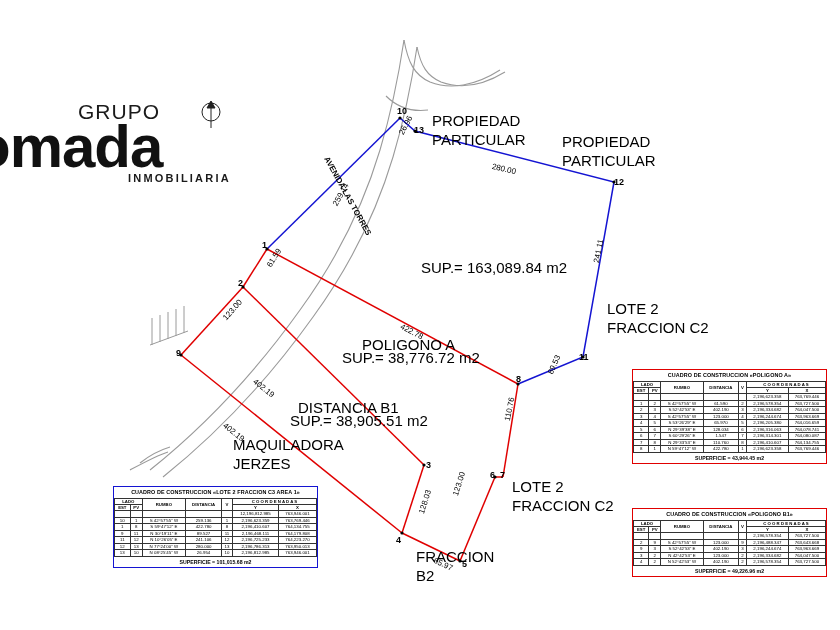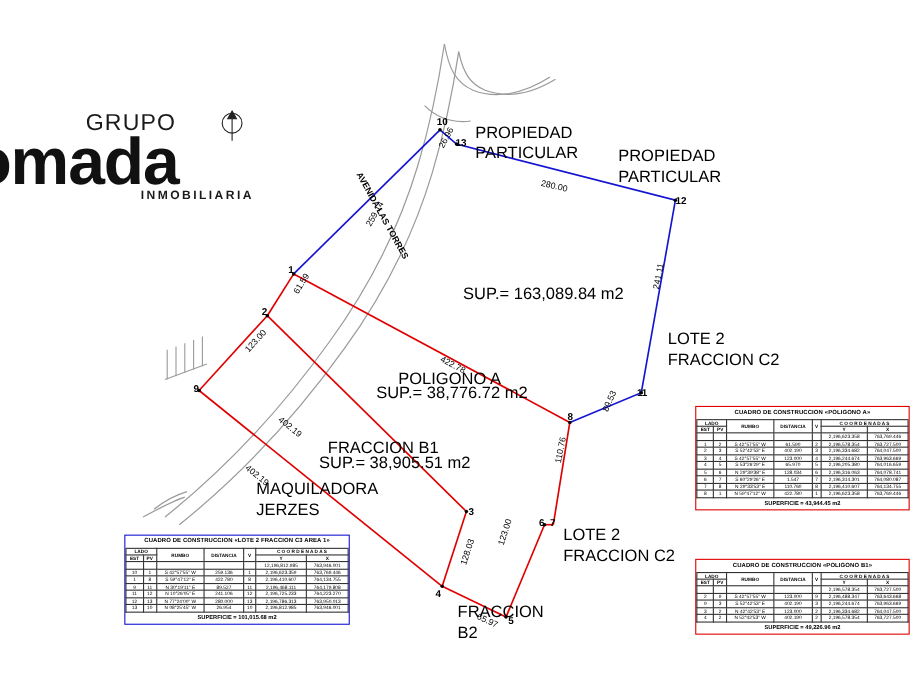--- a/index.html
+++ b/index.html
@@ -158,21 +158,21 @@
   <div class="lbl sz9" style="left:432px; top:112px; line-height:1.25;">PROPIEDAD<br>PARTICULAR</div>
   <div class="lbl sz9" style="left:562px; top:133px; line-height:1.25;">PROPIEDAD<br>PARTICULAR</div>
   <div class="lbl sz9" style="left:607px; top:300px; line-height:1.25;">LOTE 2<br>FRACCION C2</div>
   <div class="lbl sz9" style="left:512px; top:478px; line-height:1.25;">LOTE 2<br>FRACCION C2</div>
   <div class="lbl sz9" style="left:416px; top:548px; line-height:1.25;">FRACCION<br>B2</div>
   <div class="lbl sz9" style="left:233px; top:436px; line-height:1.25;">MAQUILADORA<br>JERZES</div>
 
   <div class="lbl sz9" style="left:421px; top:259px;">SUP.= 163,089.84 m2</div>
   <div class="lbl sz9" style="left:352px; top:336px;margin-left:10px;">POLIGONO A</div>
   <div class="lbl sz9" style="left:342px; top:349px;">SUP.= 38,776.72 m2</div>
-  <div class="lbl sz9" style="left:298px; top:399px;">FRACCION B1</div>
+  <div class="lbl sz9" style="left:298px; top:399px;">DISTANCIA B1</div>
   <div class="lbl sz9" style="left:290px; top:412px;">SUP.= 38,905.51 m2</div>
 
   <div class="lbl vertex" style="left:262px; top:240px;">1</div>
   <div class="lbl vertex" style="left:238px; top:278px;">2</div>
   <div class="lbl vertex" style="left:426px; top:460px;">3</div>
   <div class="lbl vertex" style="left:396px; top:535px;">4</div>
   <div class="lbl vertex" style="left:462px; top:559px;">5</div>
   <div class="lbl vertex" style="left:490px; top:470px;">6</div>
   <div class="lbl vertex" style="left:500px; top:470px;">7</div>
   <div class="lbl vertex" style="left:516px; top:374px;">8</div>

